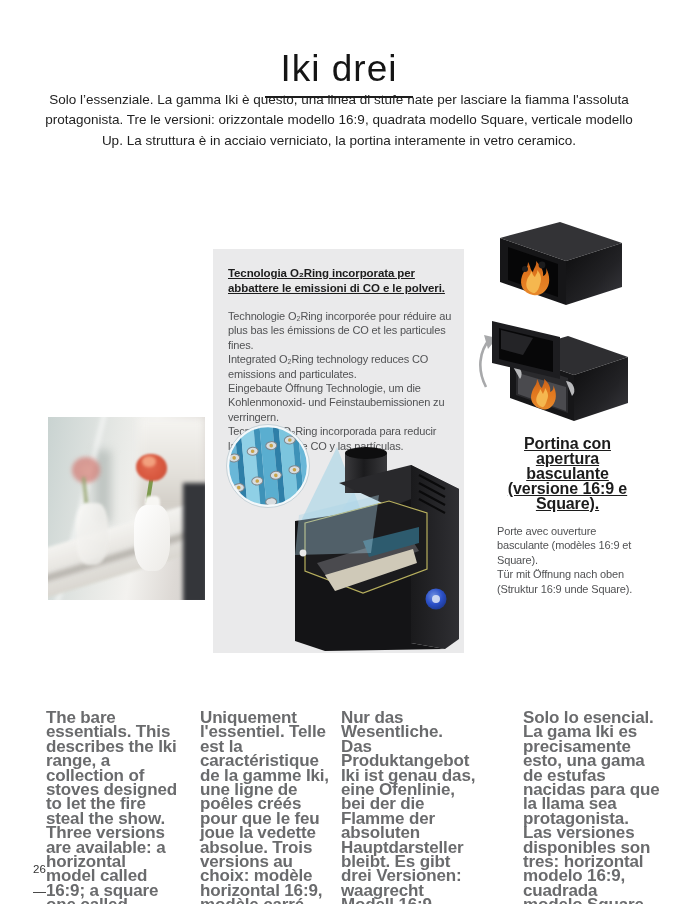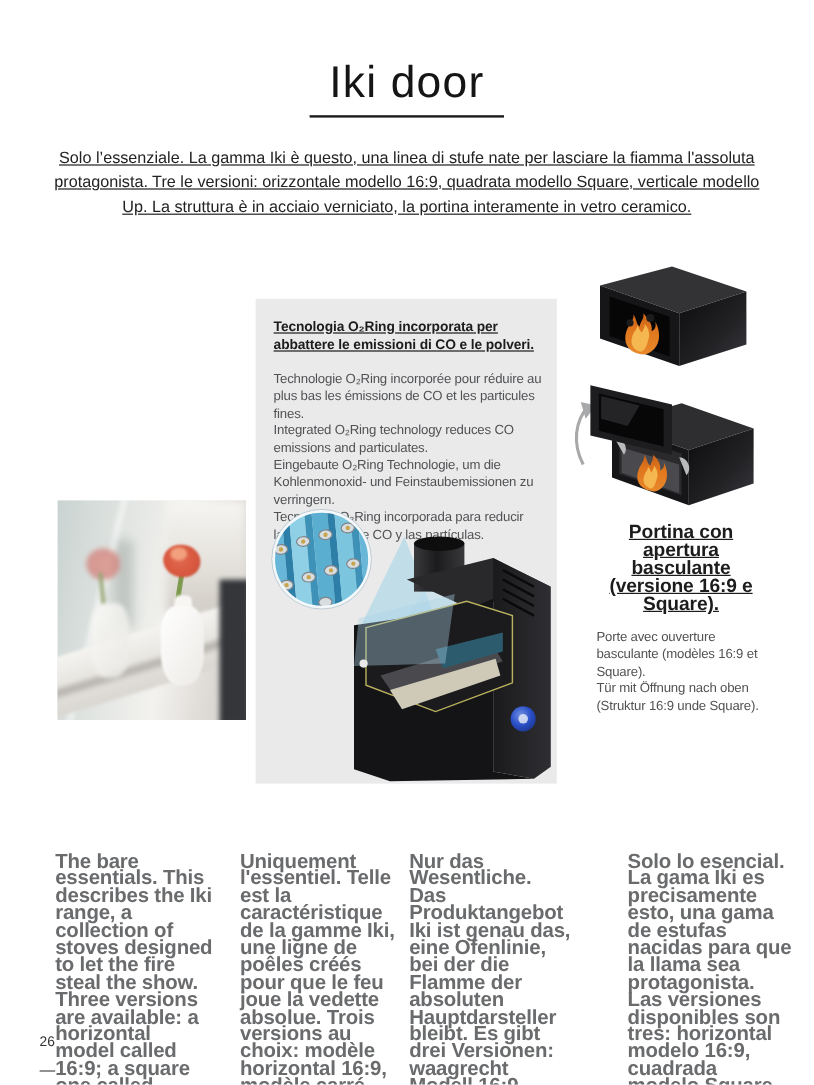--- a/index.html
+++ b/index.html
@@ -7,22 +7,22 @@
     position:relative;width:678px;height:904px;background:#ffffff;overflow:hidden;
     font-family:"Liberation Sans","DejaVu Sans",sans-serif;color:#1f1f1f;
   }
   
   .title-wrap{position:absolute;top:24px;left:0;right:0;text-align:center;}
   .title{
     display:inline-block;font-size:37px;font-weight:400;letter-spacing:1px;color:#151515;
     padding:0 16px 7px 16px;border-bottom:2.5px solid #1c1c1c;line-height:1.1;
   }
   .intro{
-    position:absolute;top:108px;left:39px;width:600px;text-align:center;
-    font-size:13.5px;line-height:20.5px;color:#222;text-decoration:underline;
+    position:absolute;top:76px;left:39px;width:600px;text-align:center;
+    font-size:13.5px;line-height:20.5px;color:#222;
   }
   
   .panel{position:absolute;left:213px;top:249px;width:251px;height:404px;background:#eaeaeb;}
   .panel-heading{
     margin:17px 1px 0 15px;font-size:11.5px;font-weight:bold;color:#1c1c1c;
     line-height:15px;text-decoration:underline;letter-spacing:-0.1px;
   }
   .panel-body{margin:13px 12px 0 15px;font-size:11px;line-height:14.4px;color:#515254;letter-spacing:-0.15px;}
   .panel-body p{margin:0;}
   
@@ -70,30 +70,30 @@
     position:absolute;left:33px;top:863px;font-size:11.5px;color:#333;
     border-bottom:1px solid #4a4a4a;padding-bottom:17px;
   }
 </style>
 </head>
 <body>
 
 <div class="page">
 
   <div class="title-wrap">
-    <h1 class="title">Iki door</h1>
+    <h1 class="title">Iki drei</h1>
   </div>
   <p class="intro">Solo l’essenziale. La gamma Iki è questo, una linea di stufe nate per lasciare la fiamma l'assoluta protagonista. Tre le versioni: orizzontale modello 16:9, quadrata modello Square, verticale modello Up. La struttura è in acciaio verniciato, la portina interamente in vetro ceramico.</p>
 
   <section class="panel">
     <h2 class="panel-heading">Tecnologia O₂Ring incorporata per abbattere le emissioni di CO e le polveri.</h2>
     <div class="panel-body">
       <p>Technologie O₂Ring incorporée pour réduire au plus bas les émissions de CO et les particules fines.</p>
       <p>Integrated O₂Ring technology reduces CO emissions and particulates.</p>
-      <p>Eingebaute O₂Ring Technologie, um die Kohlenmonoxid- und Feinstaubemissionen zu verringern.</p>
+      <p>Eingebaute Öffnung Technologie, um die Kohlenmonoxid- und Feinstaubemissionen zu verringern.</p>
       <p>Tecnología O₂Ring incorporada para reducir las emisiones de CO y las partículas.</p>
     </div>
   </section>
 
   <svg class="fig" style="left:213px;top:403px;width:251px;height:250px;" viewBox="0 0 251 250">
     <defs>
       <linearGradient id="pipe" x1="0" y1="0" x2="1" y2="0">
         <stop offset="0" stop-color="#3a3a3d"></stop>
           <stop offset=".45" stop-color="#1b1b1d"></stop>
           <stop offset="1" stop-color="#39393c"></stop>

